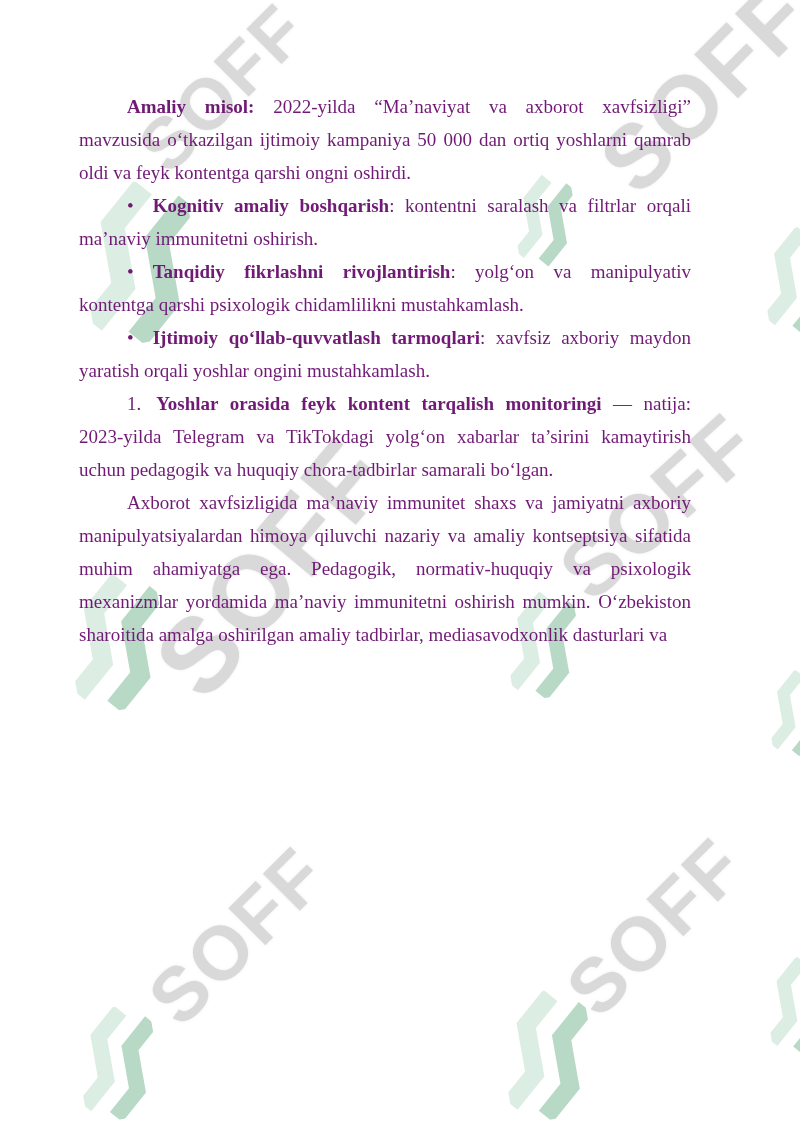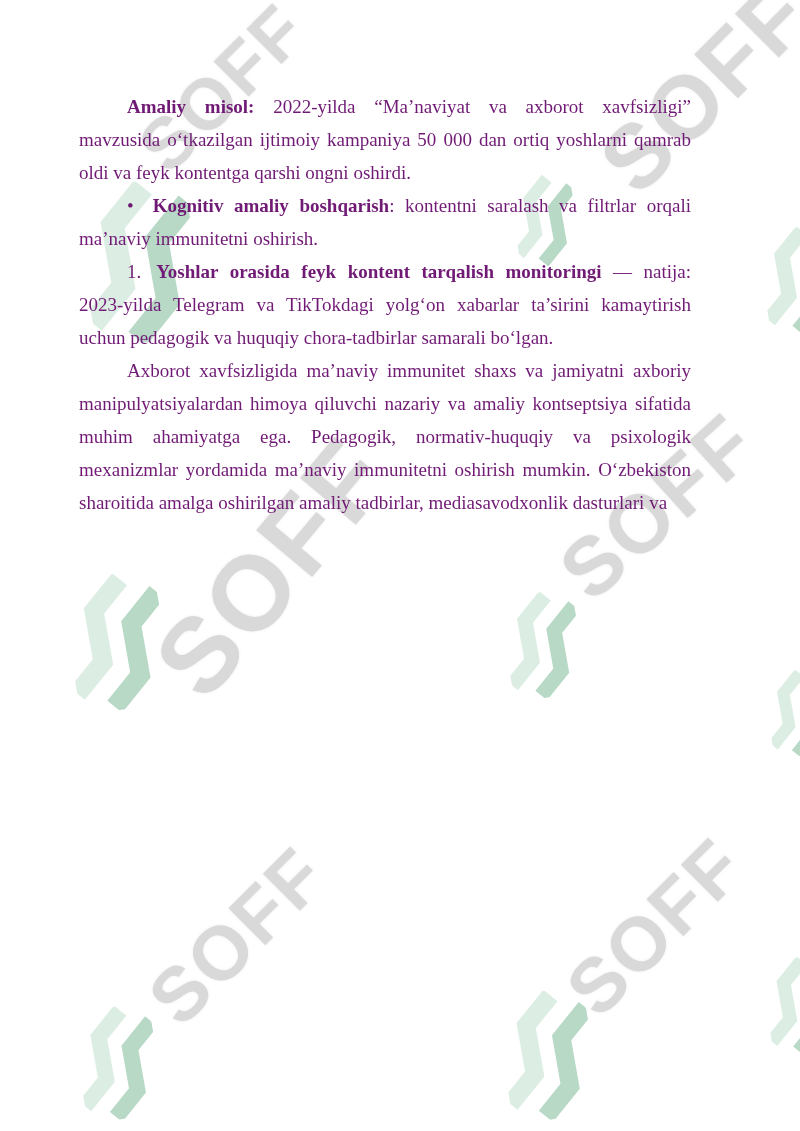--- a/index.html
+++ b/index.html
@@ -123,21 +123,23 @@
     <span class="wm-text t5">SOFF</span>
     <span class="wm-text t6">SOFF</span>
   </div>
 
   <div class="content">
     <p><span class="b">Amaliy misol:</span><span> 2022-yilda “Ma’naviyat va axborot xavfsizligi” mavzusida o‘tkazilgan ijtimoiy kampaniya 50 000 dan ortiq yoshlarni qamrab oldi va feyk kontentga qarshi ongni oshirdi.</span></p>
 
 
     <p><span class="marker">•</span><span class="b">Kognitiv amaliy boshqarish</span><span>: kontentni saralash va filtrlar orqali ma’naviy immunitetni oshirish.</span></p>
 
+    <p><span class="marker">•</span><span class="b">Tanqidiy fikrlashni rivojlantirish</span><span>: yolg‘on va manipulyativ kontentga qarshi psixologik chidamlilikni mustahkamlash.</span></p>
 
+    <p><span class="marker">•</span><span class="b">Ijtimoiy qo‘llab-quvvatlash tarmoqlari</span><span>: xavfsiz axboriy maydon yaratish orqali yoshlar ongini mustahkamlash.</span></p>
 
 
 
     <p><span class="num">1.</span><span class="b">Yoshlar orasida feyk kontent tarqalish monitoringi</span><span> — natija: 2023-yilda Telegram va TikTokdagi yolg‘on xabarlar ta’sirini kamaytirish uchun pedagogik va huquqiy chora-tadbirlar samarali bo‘lgan.</span></p>
 
 
 
     <p>Axborot xavfsizligida ma’naviy immunitet shaxs va jamiyatni axboriy manipulyatsiyalardan himoya qiluvchi nazariy va amaliy kontseptsiya sifatida muhim ahamiyatga ega. Pedagogik, normativ-huquqiy va psixologik mexanizmlar yordamida ma’naviy immunitetni oshirish mumkin. O‘zbekiston sharoitida amalga oshirilgan amaliy tadbirlar, mediasavodxonlik dasturlari va</p>
   </div>
 

